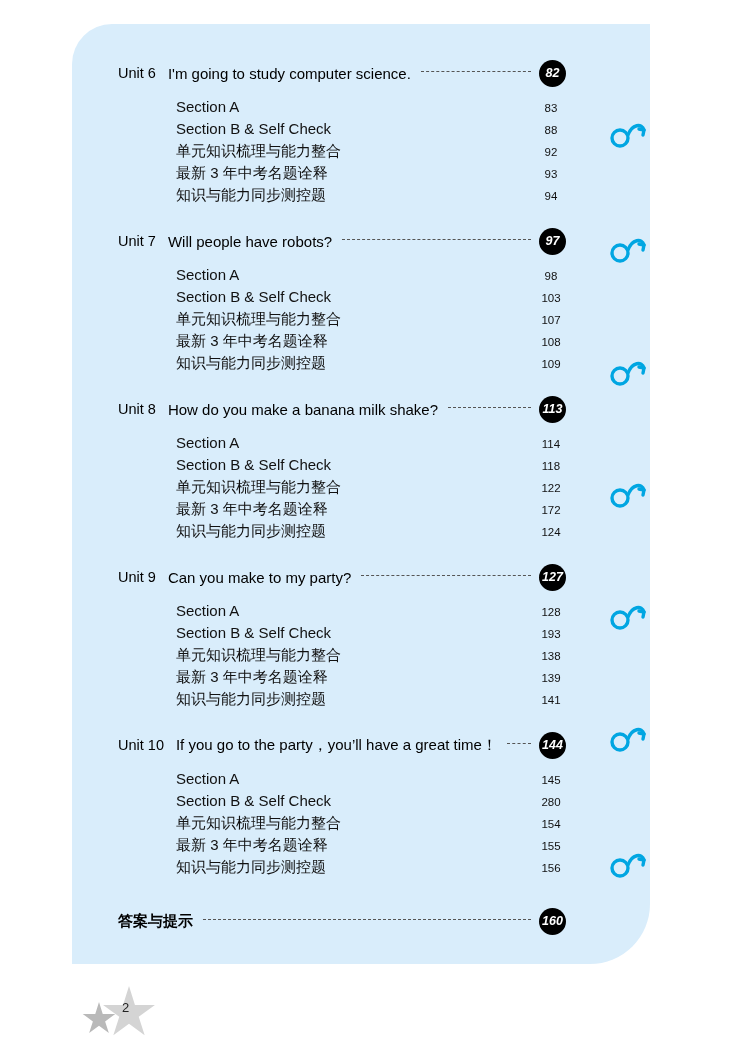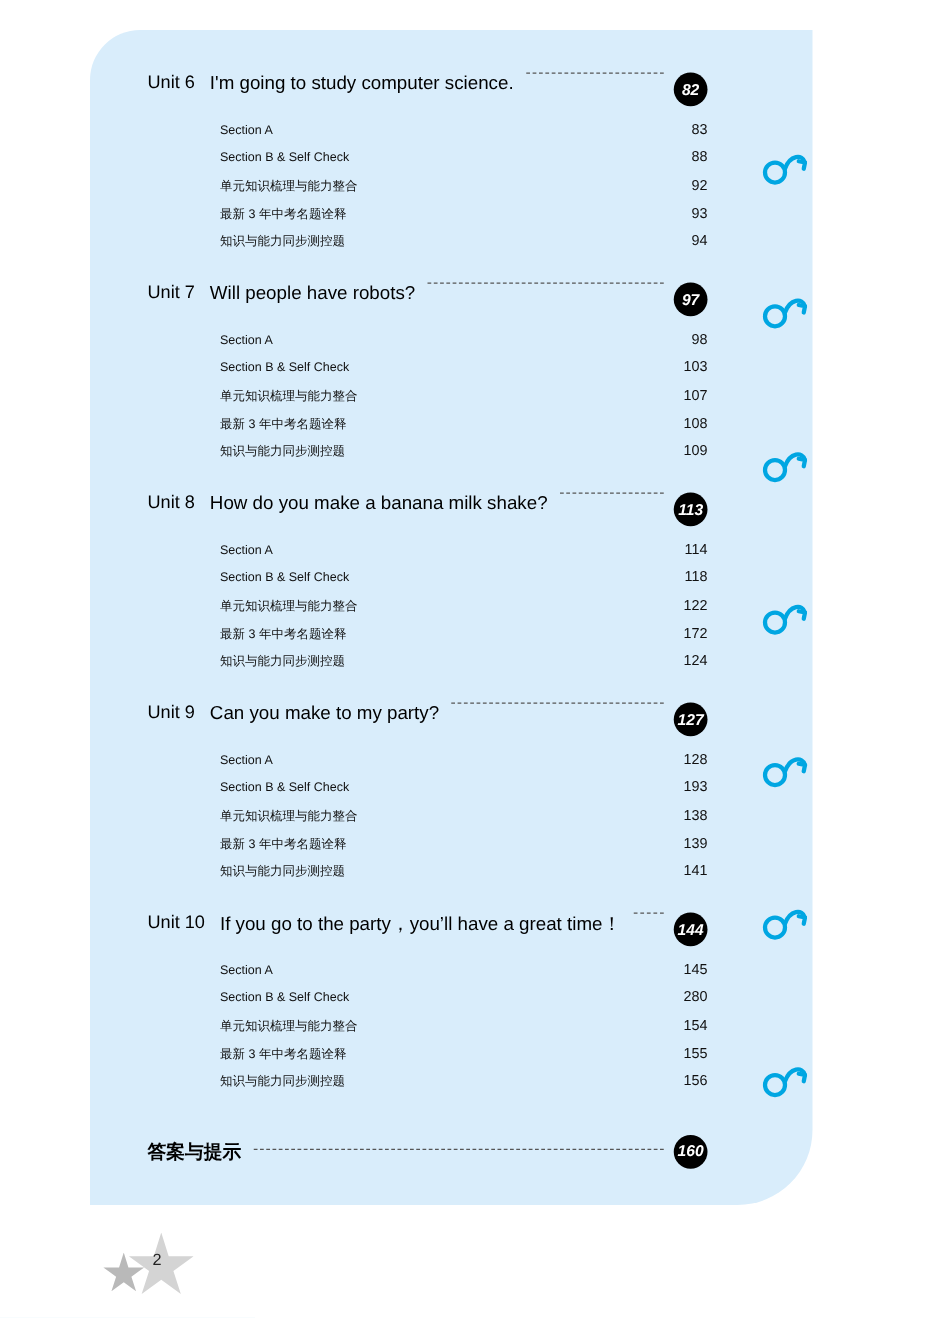--- a/index.html
+++ b/index.html
@@ -33,21 +33,21 @@
   .content {
     position: absolute;
     left: 118px;
     top: 58px;
     width: 448px;
   }
   
   .unit-row {
     position: relative;
     display: flex;
-    align-items: flex-start;
+    align-items: center;
     height: 30px;
     margin-top: 18px;
   }
   .unit-row:first-child { margin-top: 0; }
   .unit-label {
     font-size: 14.5px;
     color: #000;
     white-space: nowrap;
     margin-right: 12px;
   }
@@ -80,30 +80,30 @@
   }
   
   .sub-list { margin-top: 10px; }
   .sub-row {
     display: flex;
     align-items: baseline;
     height: 22px;
     padding-left: 58px;
   }
   .sub-label {
-    font-size: 10px;
+    font-size: 15px;
     color: #111;
     white-space: nowrap;
   }
   .sub-spacer { flex: 1 1 auto; }
   .sub-page {
     font-size: 11.5px;
     color: #111;
     width: 30px;
-    text-align: right;
+    text-align: center;
     flex: 0 0 auto;
   }
   
   .answer-row {
     display: flex;
     align-items: center;
     height: 30px;
     margin-top: 26px;
   }
   .answer-label {

